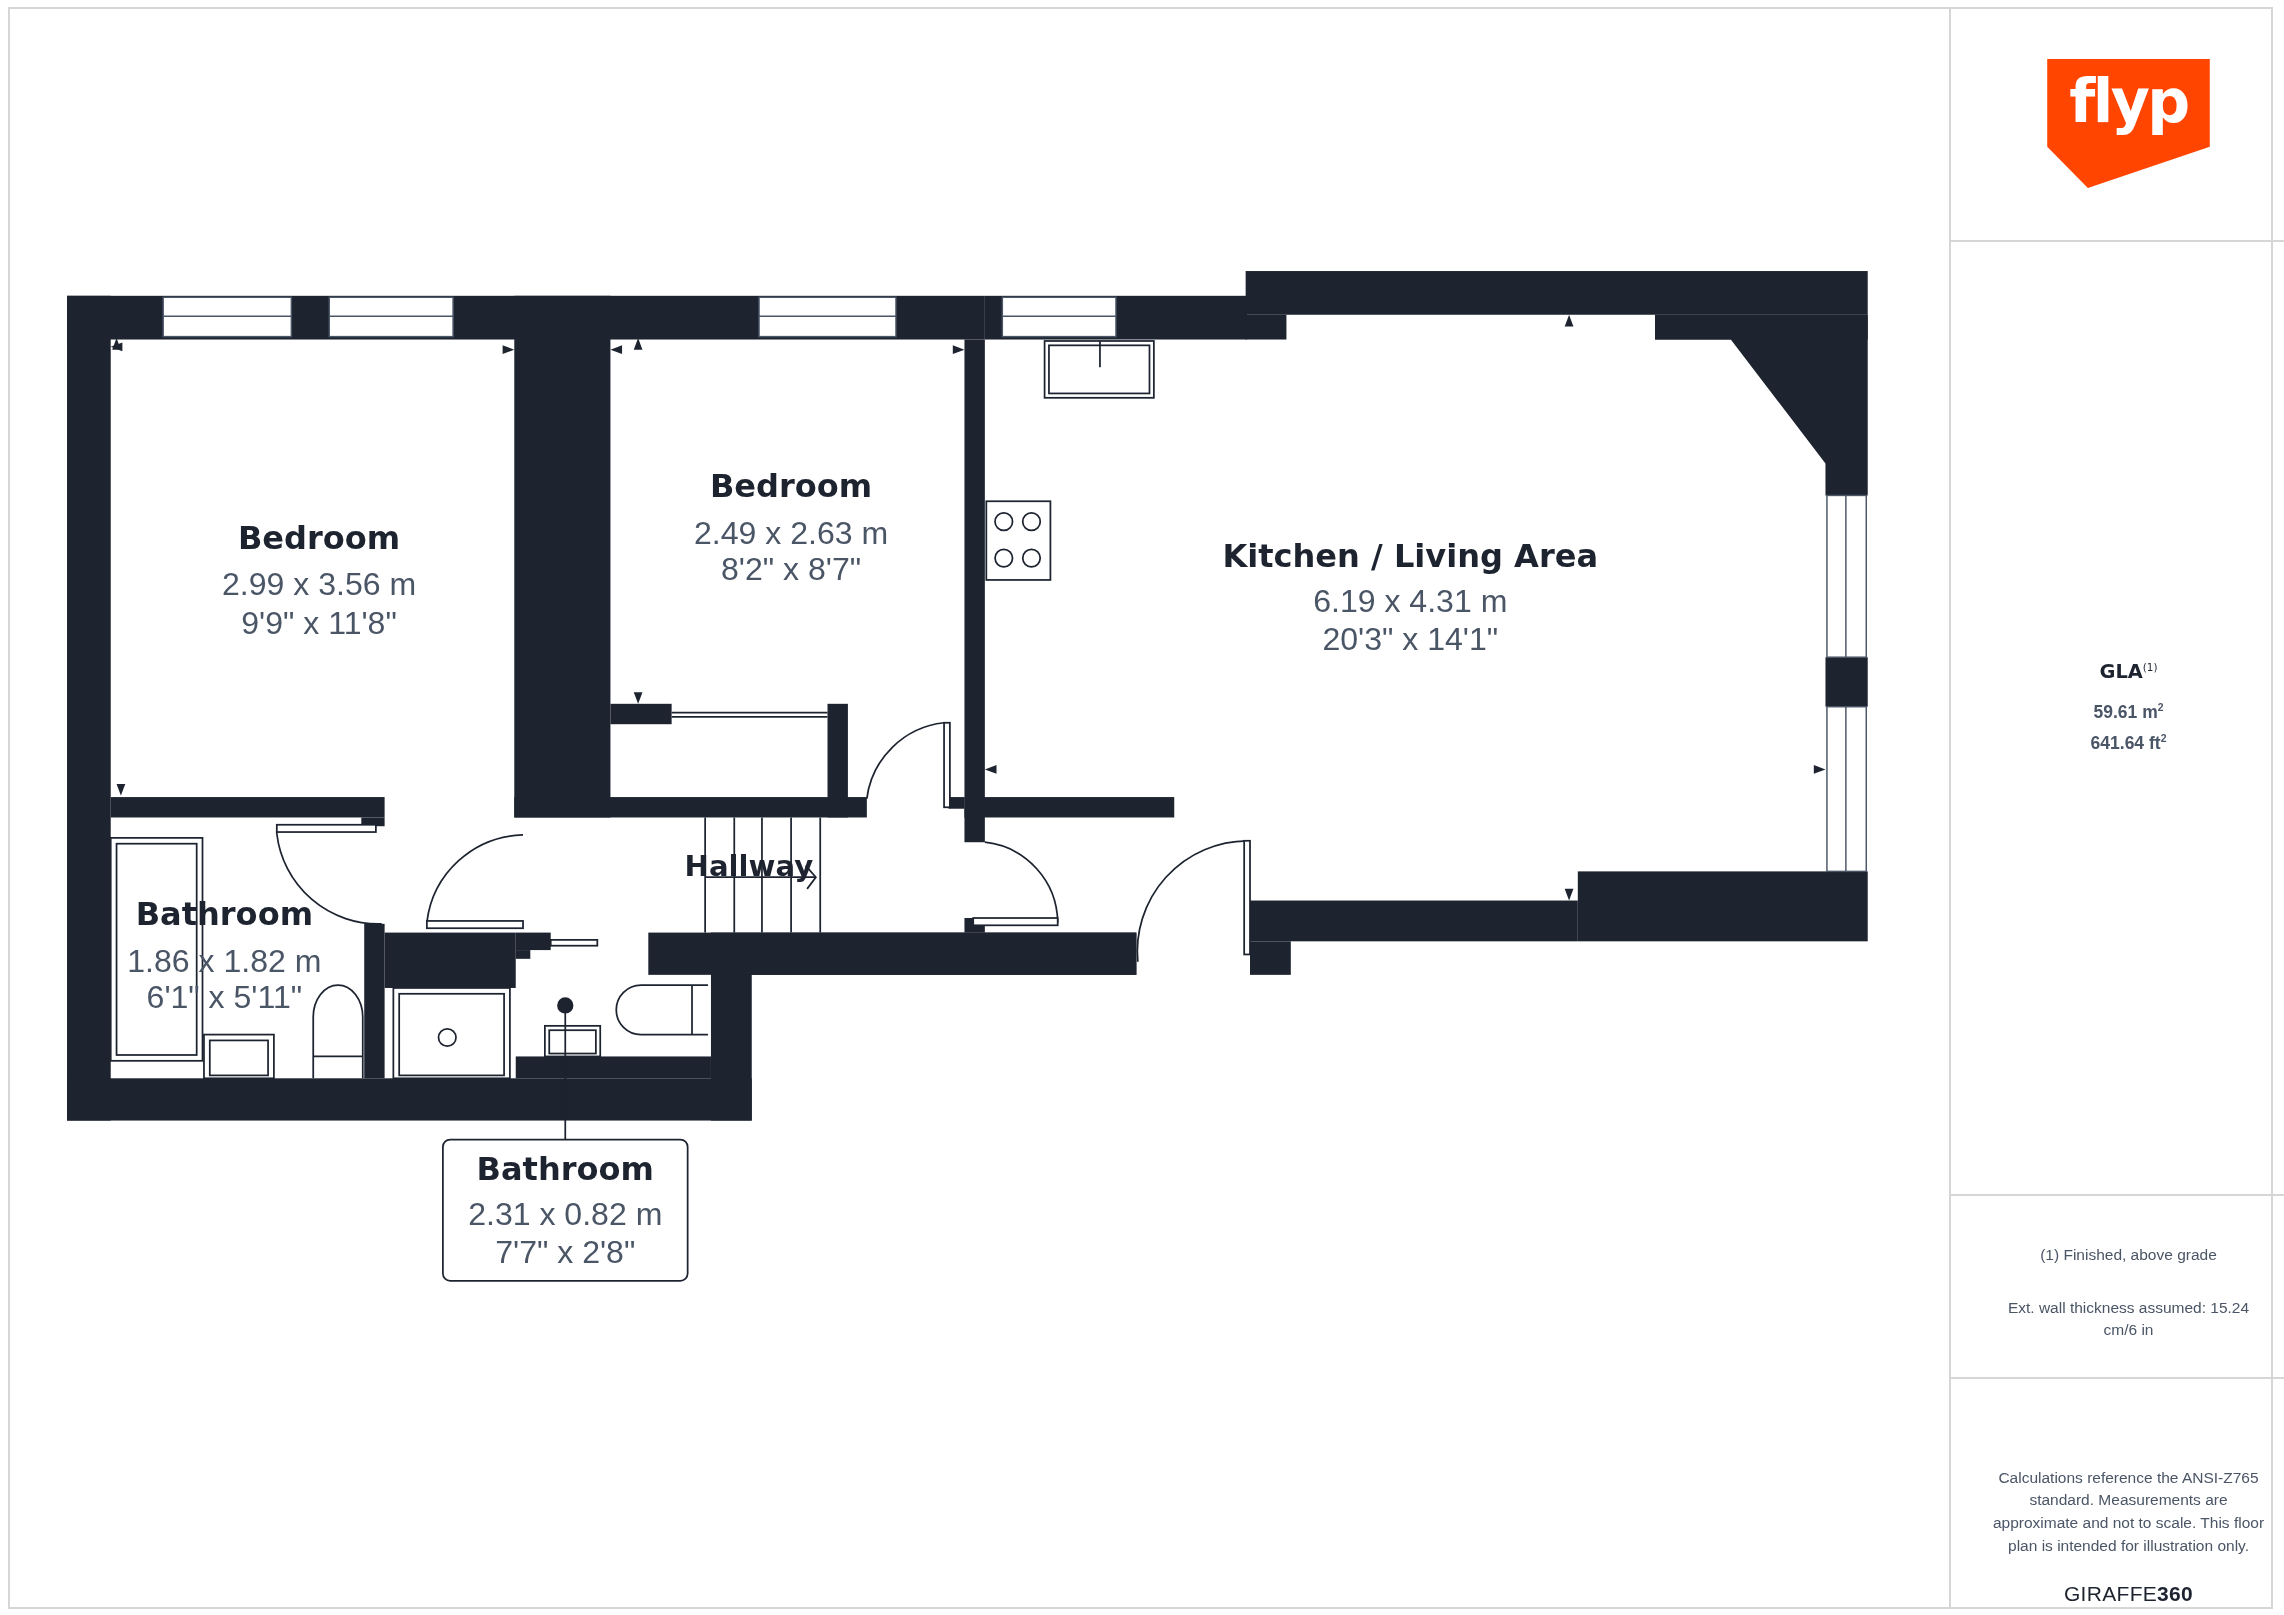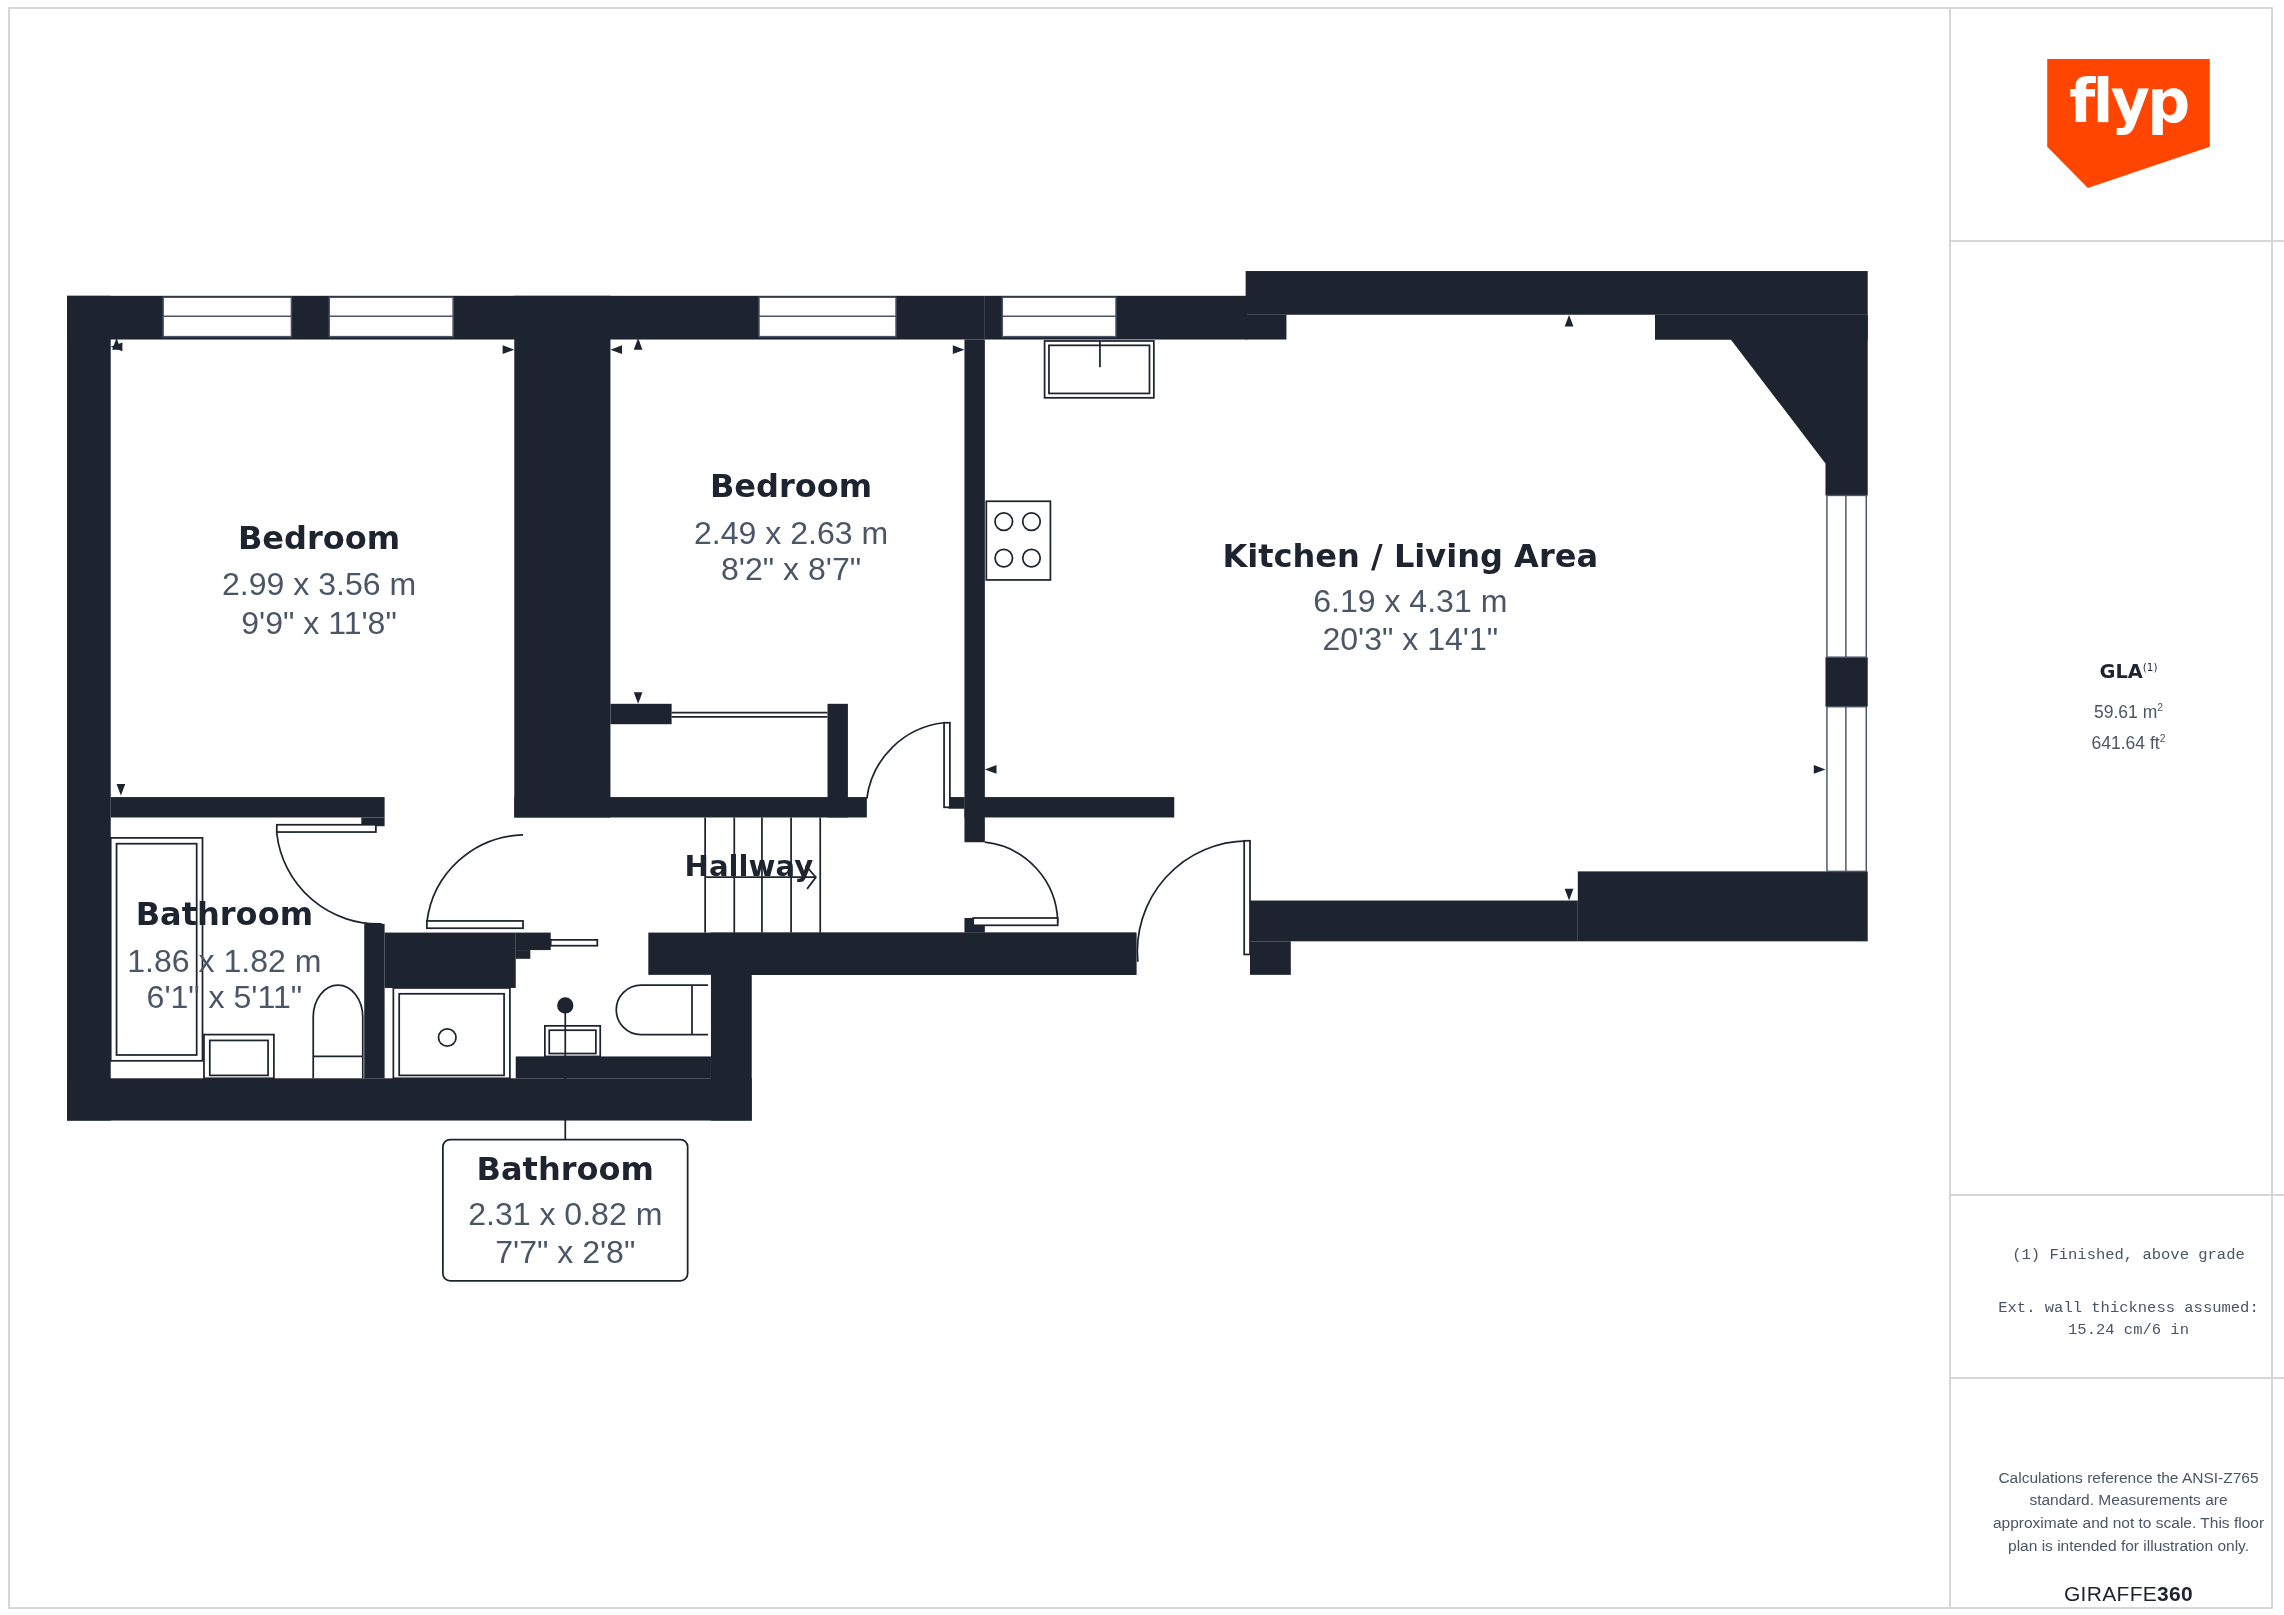--- a/index.html
+++ b/index.html
@@ -11,23 +11,23 @@
   .side-sec { position: absolute; left: 0; right: 0; border-bottom: 2.6px solid #d6d6d6; display: flex; flex-direction: column; align-items: center; justify-content: center; text-align: center; }
   .logo-sec { top: 0; height: 233px; }
   .gla-sec { top: 218px; height: 969px; }
   .notes-sec { top: 1202px; height: 168px; }
   .calc-sec { top: 1370px; height: 229px; border-bottom: none; justify-content: flex-end; }
   .logo { position: relative; width: 163px; height: 129px; }
   .logo svg { width: 163px; height: 129px; display: block; }
   .logo-text { position: absolute; left: 0; top: 11.7px; width: 163px; text-align: center; color: #ffffff; font-family: "DejaVu Sans", sans-serif; font-weight: bold; font-size: 60px; letter-spacing: -2.6px; line-height: 1; }
   .gla-title { font-family: "DejaVu Sans", sans-serif; font-weight: bold; font-size: 19.4px; color: #1d2430; margin-bottom: 14.2px; }
   .gla-title sup { font-size: 10.4px; font-weight: normal; }
-  .gla-val { font-size: 17.5px; color: #4a5566; margin: 5.2px 0; }
+  .gla-val { font-size: 17.5px; color: #4a5566; margin: 5.2px 0; font-weight: bold; }
   .gla-val sup { font-size: 10.4px; }
-  .note { font-size: 15.5px; color: #4a5566; line-height: 22.7px; padding: 0 39px; font-family: Liberation Mono, monospace; }
+  .note { font-size: 15.5px; color: #4a5566; line-height: 22.7px; padding: 0 39px; }
   .note + .note { margin-top: 30px; text-align: center; }
   .calc { font-size: 15.5px; color: #4a5566; line-height: 22.7px; padding: 0 36px; }
   .brand { margin-top: 24.6px; font-size: 21px; color: #1d2430; letter-spacing: 0.3px; }
   .brand b { font-weight: bold; }
   text.rname { font-family: "DejaVu Sans", sans-serif; font-weight: bold; fill: #1d2430; }
   text.rdim { font-family: "Liberation Sans", sans-serif; fill: #4a5566; }
 </style>
 </head>
 <body>
 

